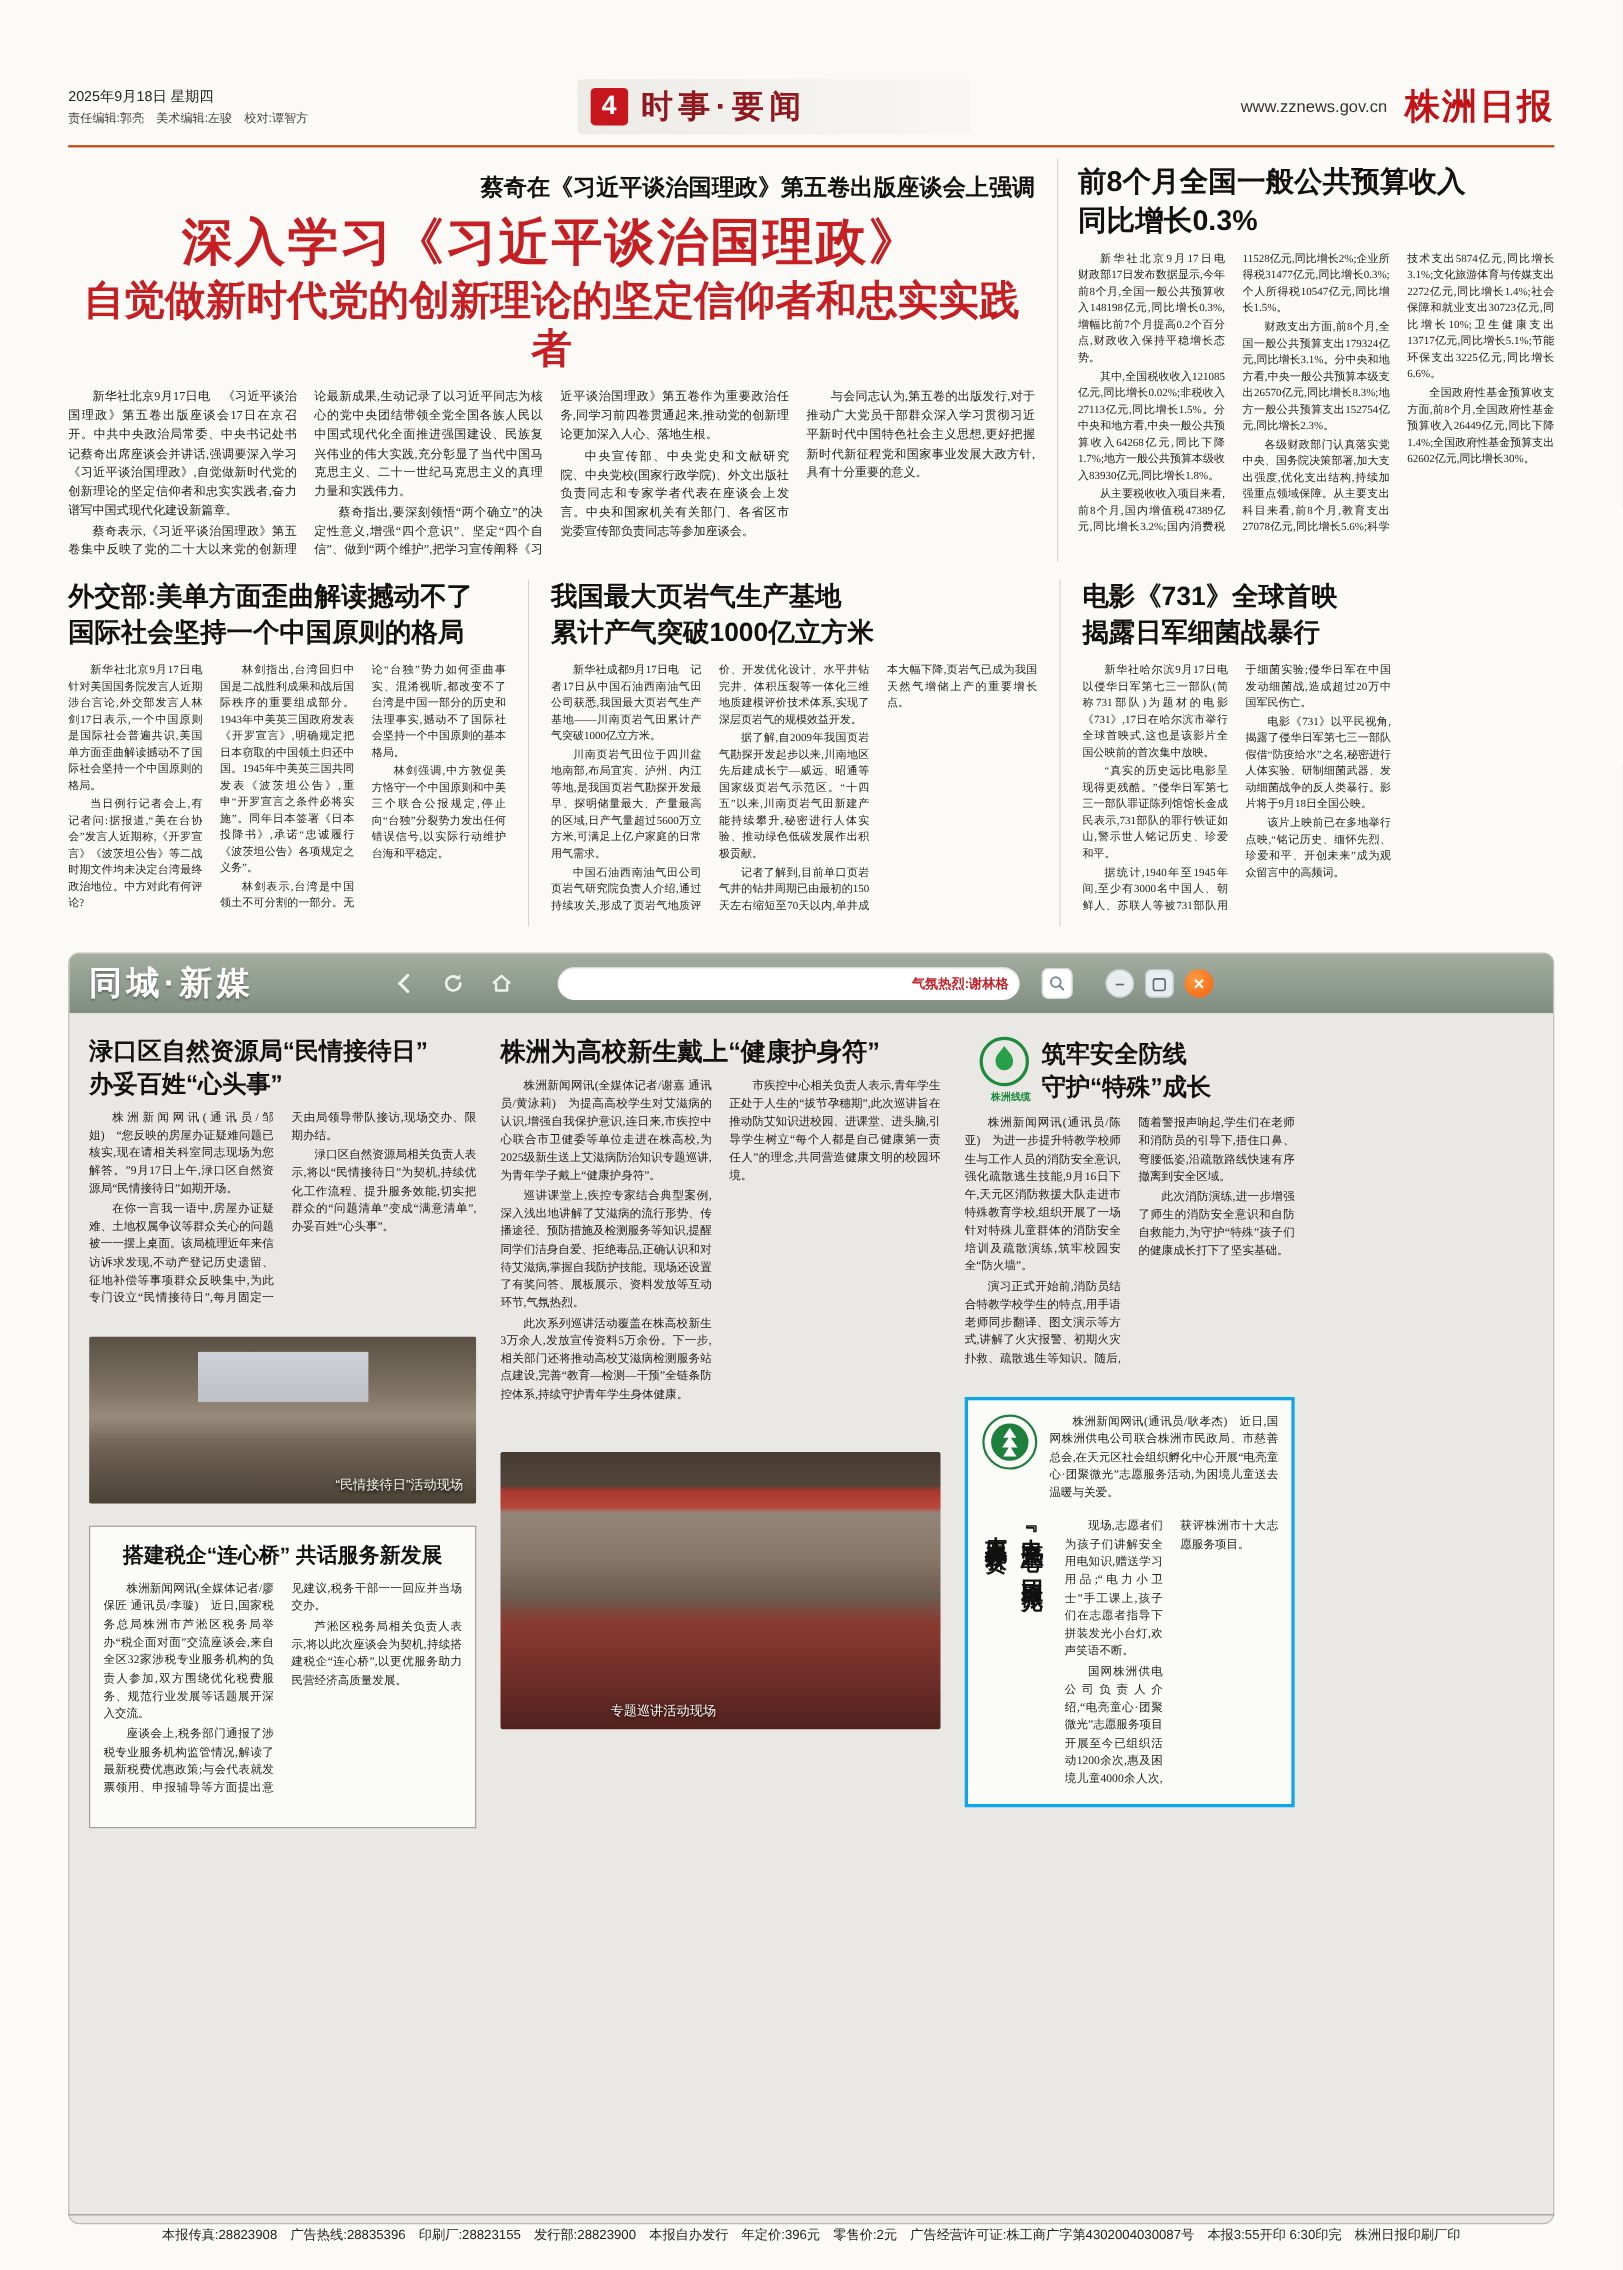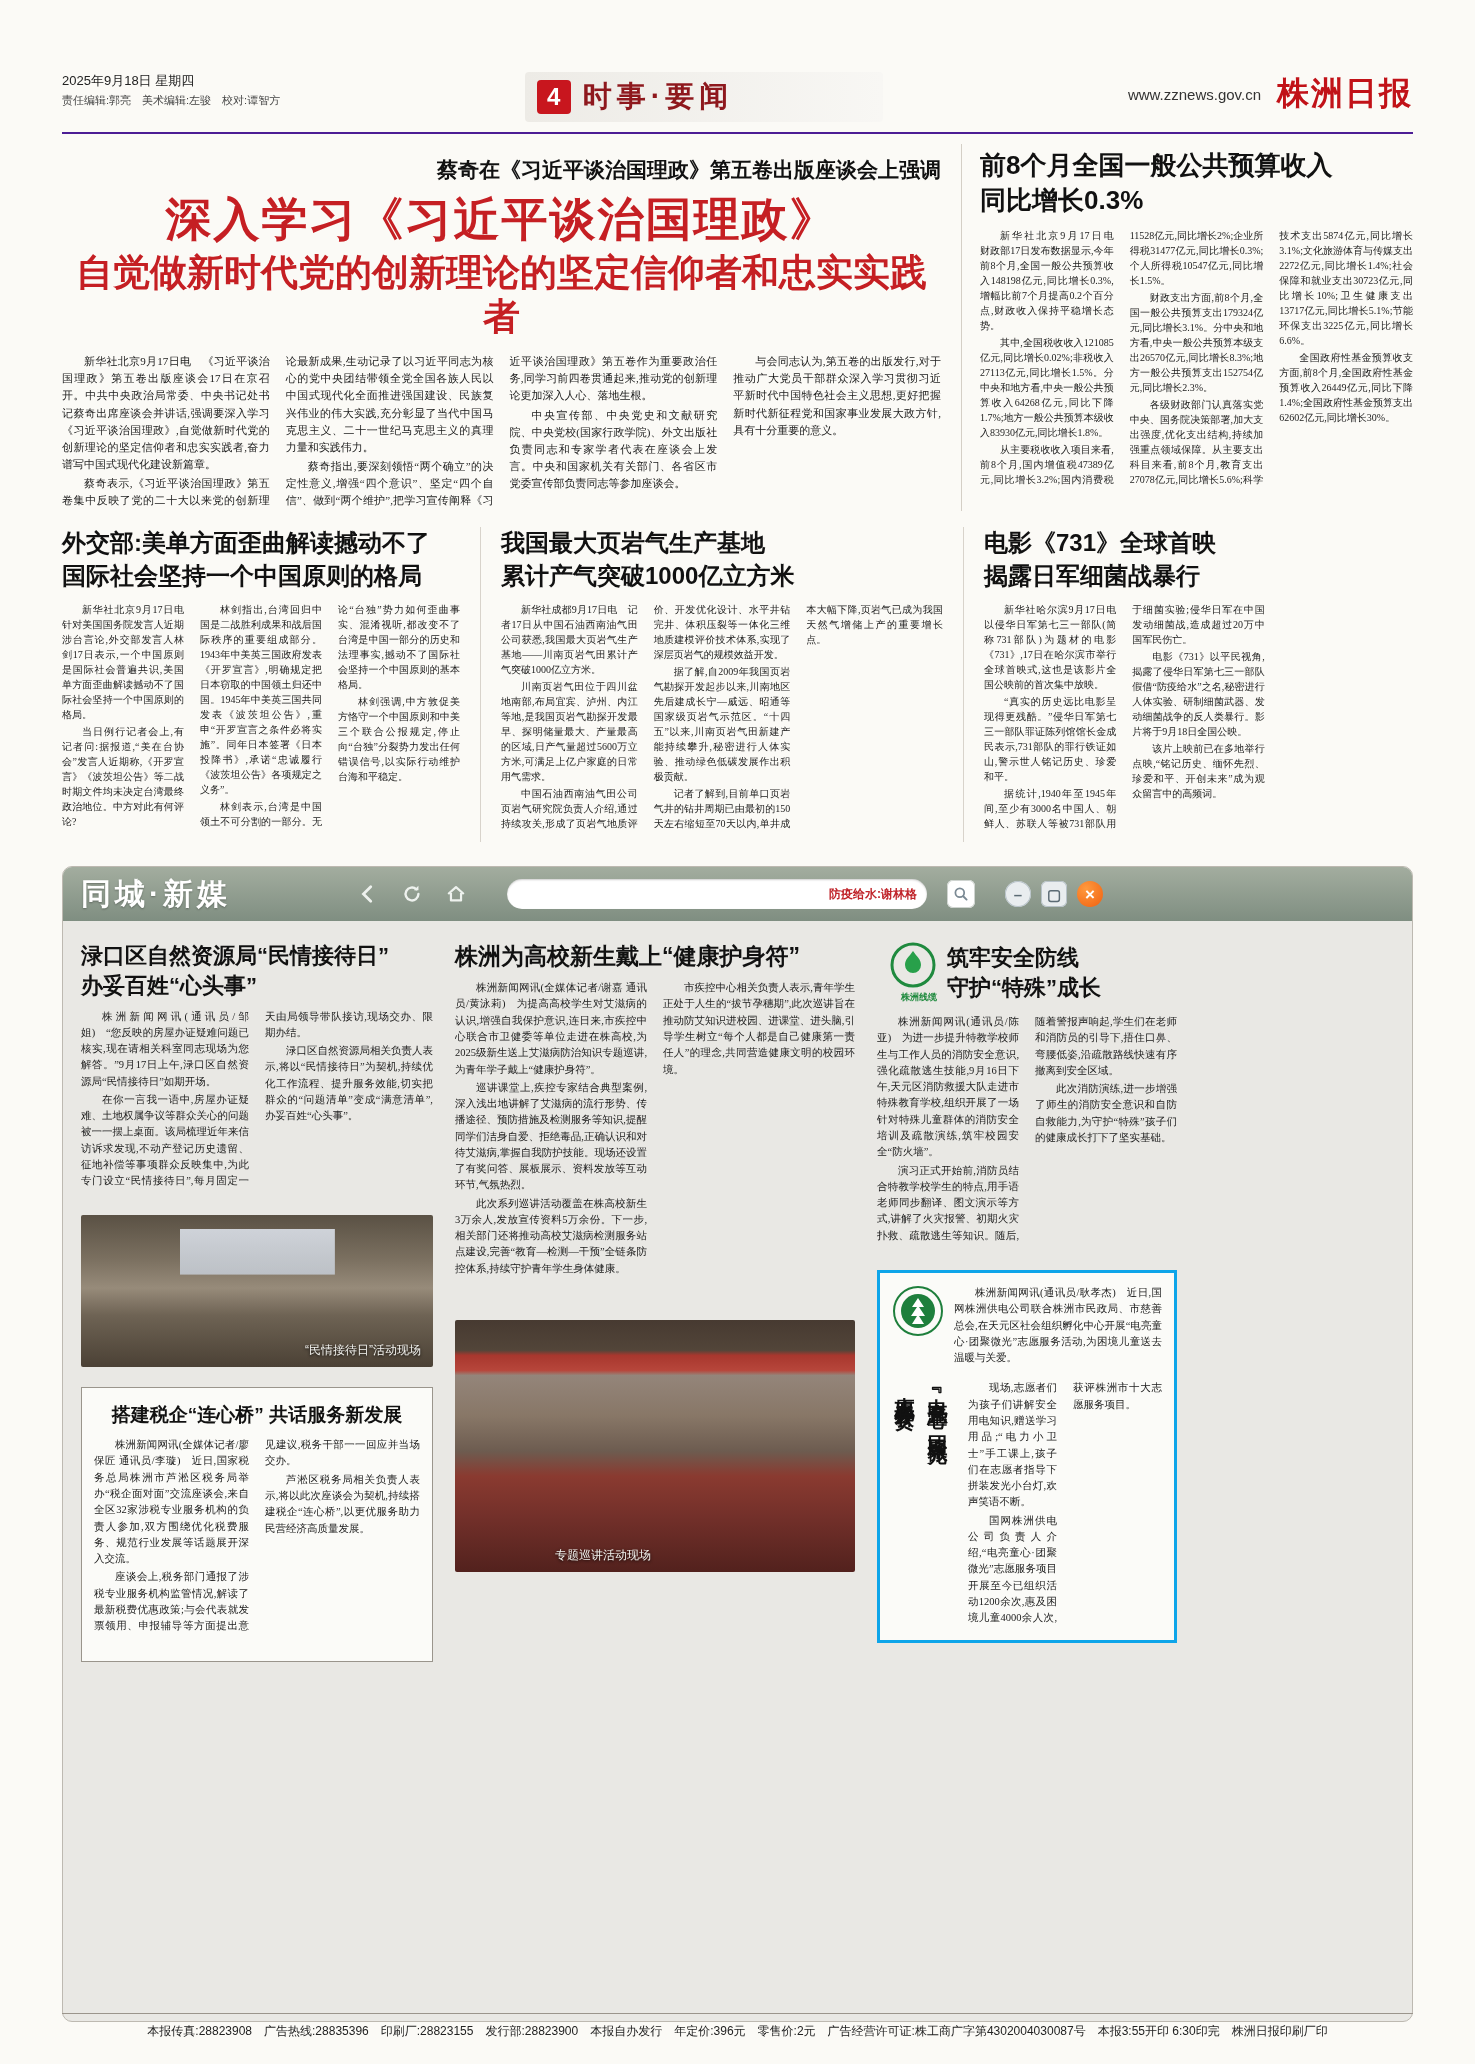--- a/index.html
+++ b/index.html
@@ -8,21 +8,21 @@
     height:2064px;
     background:#fbfaf6;
     font-family:"Liberation Serif","DejaVu Serif",serif;
     color:#1c1c1c;
     position:relative;
     overflow:hidden;
   }
   .page { position:absolute; inset:0; padding:72px 62px 0; }
 
   
-  .topbar { display:flex; align-items:flex-start; justify-content:space-between; border-bottom:2px solid #4c1d95; padding-bottom:10px; }
+  .topbar { display:flex; align-items:center; justify-content:space-between; border-bottom:2px solid #c2410c; padding-bottom:10px; }
   .tb-left .date { font:13px "Liberation Sans",sans-serif; color:#222; }
   .tb-left .editors { font:11px "Liberation Sans",sans-serif; color:#444; margin-top:3px; }
   .tb-center { display:flex; align-items:center; gap:12px; background:linear-gradient(90deg,#edebe6,#f8f7f4); padding:5px 150px 5px 12px; border-radius:4px; }
   .badge { display:inline-block; width:34px; height:34px; background:#c8161e; color:#fff; font:bold 24px/34px "Liberation Sans",sans-serif; text-align:center; border-radius:4px; }
   .section { font:bold 29px "Liberation Sans",sans-serif; color:#8e181d; letter-spacing:5px; }
   .tb-right { display:flex; align-items:center; gap:16px; }
   .website { font:15px "Liberation Sans",sans-serif; color:#333; }
   .masthead { font:bold 32px "Liberation Serif",serif; color:#c11218; letter-spacing:2px; }
 
   
@@ -223,21 +223,21 @@
             </svg>
         </span>
         <span class="icon-btn">
           <svg width="22" height="22" viewBox="0 0 24 24">
               <path d="M3.5 12 L12 4.5 L20.5 12 M6.5 11v8h11v-8" stroke="#eef2ee" stroke-width="2.4" fill="none" stroke-linejoin="round"></path>
             </svg>
         </span>
       </div>
 
       <div class="tc-search">
-        <span class="tc-editor">防疫给水:谢林格</span>
+        <span class="tc-editor">气氛热烈:谢林格</span>
       </div>
       <span class="mag-box">
         <svg width="16" height="16" viewBox="0 0 20 20">
             <circle cx="8.5" cy="8.5" r="5.5" stroke="#7b8a94" stroke-width="2.2" fill="none"></circle>
             <path d="M12.8 12.8 L17 17" stroke="#7b8a94" stroke-width="2.4" stroke-linecap="round"></path>
           </svg>
       </span>
 
       <div class="tc-win">
         <span class="wc">–</span>

